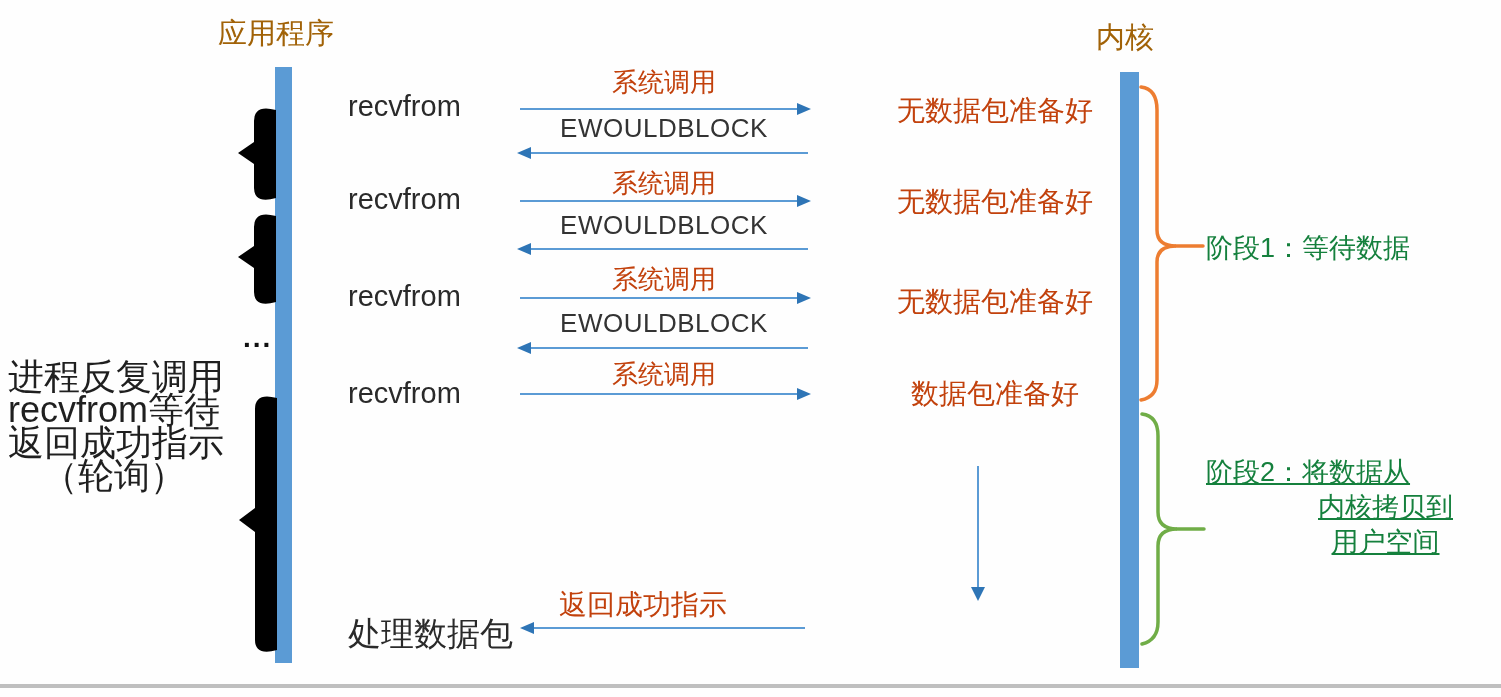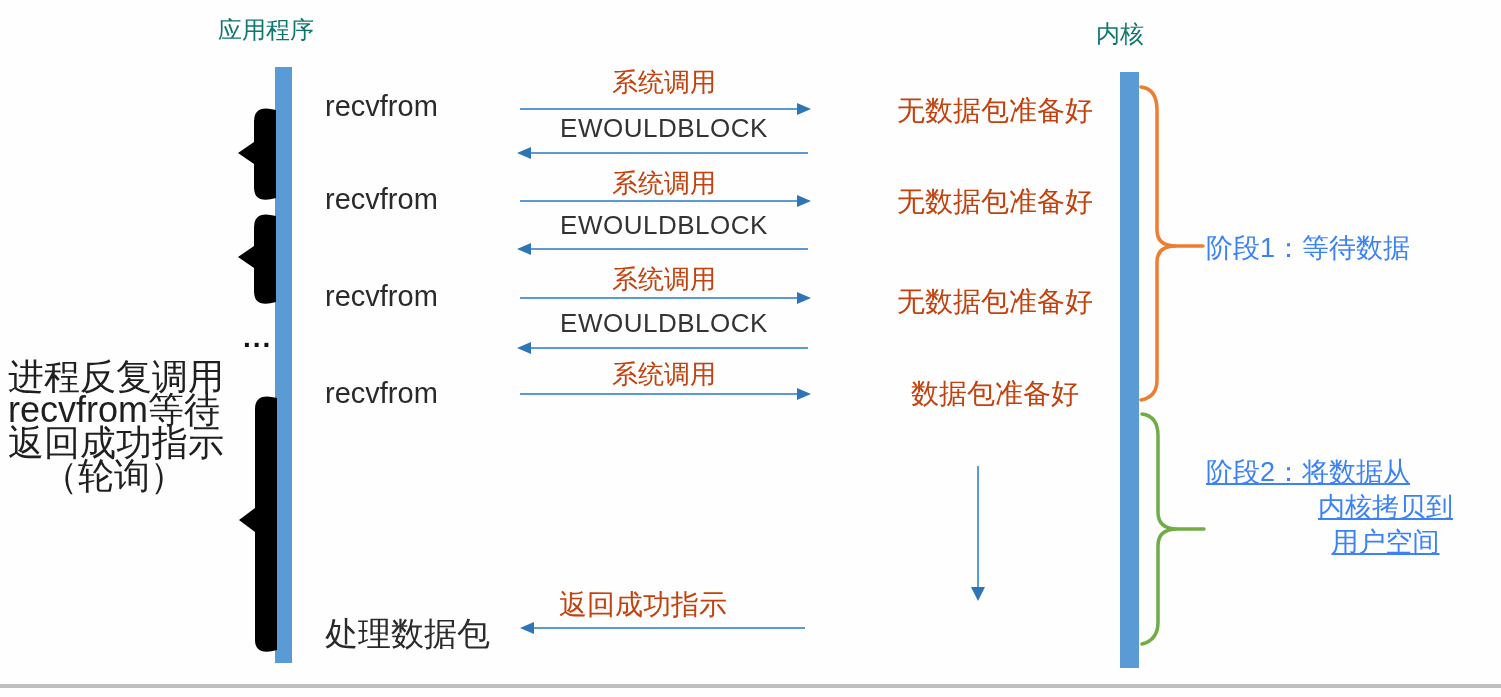--- a/index.html
+++ b/index.html
@@ -1,44 +1,44 @@
 <!DOCTYPE html>
 <html><head>
 <meta charset="utf-8">
 <style>
   html,body{margin:0;padding:0;background:#fff;}
   #canvas{
     position:relative;width:1501px;height:697px;background:#fefefe;overflow:hidden;
     font-family:"Liberation Sans","DejaVu Sans",sans-serif;color:#262626;
   }
   .abs{position:absolute;}
-  .hdr{font-size:24px;font-weight:500;color:#0f766e;font-family:Liberation Mono, monospace;}
+  .hdr{font-size:29px;font-weight:500;color:#a16207;font-family:Liberation Mono, monospace;}
   .lbl{font-size:28px;color:#c2410c;white-space:nowrap;}
-  .mono-lbl{font-size:29px;color:#2a2a2a;white-space:nowrap;}
+  .mono-lbl{font-size:29px;color:#2a2a2a;white-space:nowrap;margin-left:23px;}
   .ew{font-size:26px;color:#333;letter-spacing:.5px;white-space:nowrap;}
   .ctr{text-align:center;}
   .bar{position:absolute;background:#5B9BD5;}
   
   .arrow{position:absolute;height:0;border-top:2px solid #5B9BD5;}
   .arrow.right::after{
     content:"";position:absolute;right:-3px;top:-7px;width:0;height:0;
     border-left:14px solid #2E75B6;border-top:6px solid transparent;border-bottom:6px solid transparent;
   }
   .arrow.left::before{
     content:"";position:absolute;left:-3px;top:-7px;width:0;height:0;
     border-right:14px solid #2E75B6;border-top:6px solid transparent;border-bottom:6px solid transparent;
   }
   
   .arrow-down{position:absolute;width:0;border-left:2px solid #5B9BD5;}
   .arrow-down::after{
     content:"";position:absolute;left:-8px;bottom:-13px;width:0;height:0;
     border-top:14px solid #2E75B6;border-left:7px solid transparent;border-right:7px solid transparent;
   }
   .note{font-size:36px;line-height:33px;color:#1f1f1f;text-align:center;white-space:nowrap;}
-  .stage{font-size:27px;color:#3b82f6;line-height:35px;white-space:nowrap;}
+  .stage{font-size:27px;color:#15803d;line-height:35px;white-space:nowrap;}
   .ellip{font-size:28px;font-weight:bold;letter-spacing:2px;color:#111;}
   .divider{position:absolute;left:0;right:0;bottom:9px;height:4px;background:#BFBFBF;}
   svg.overlay{position:absolute;left:0;top:0;pointer-events:none;}
 </style>
 </head>
 <body>
 
 <div id="canvas">
 
   <div class="abs hdr" style="left:218px;top:14px;">应用程序</div>

